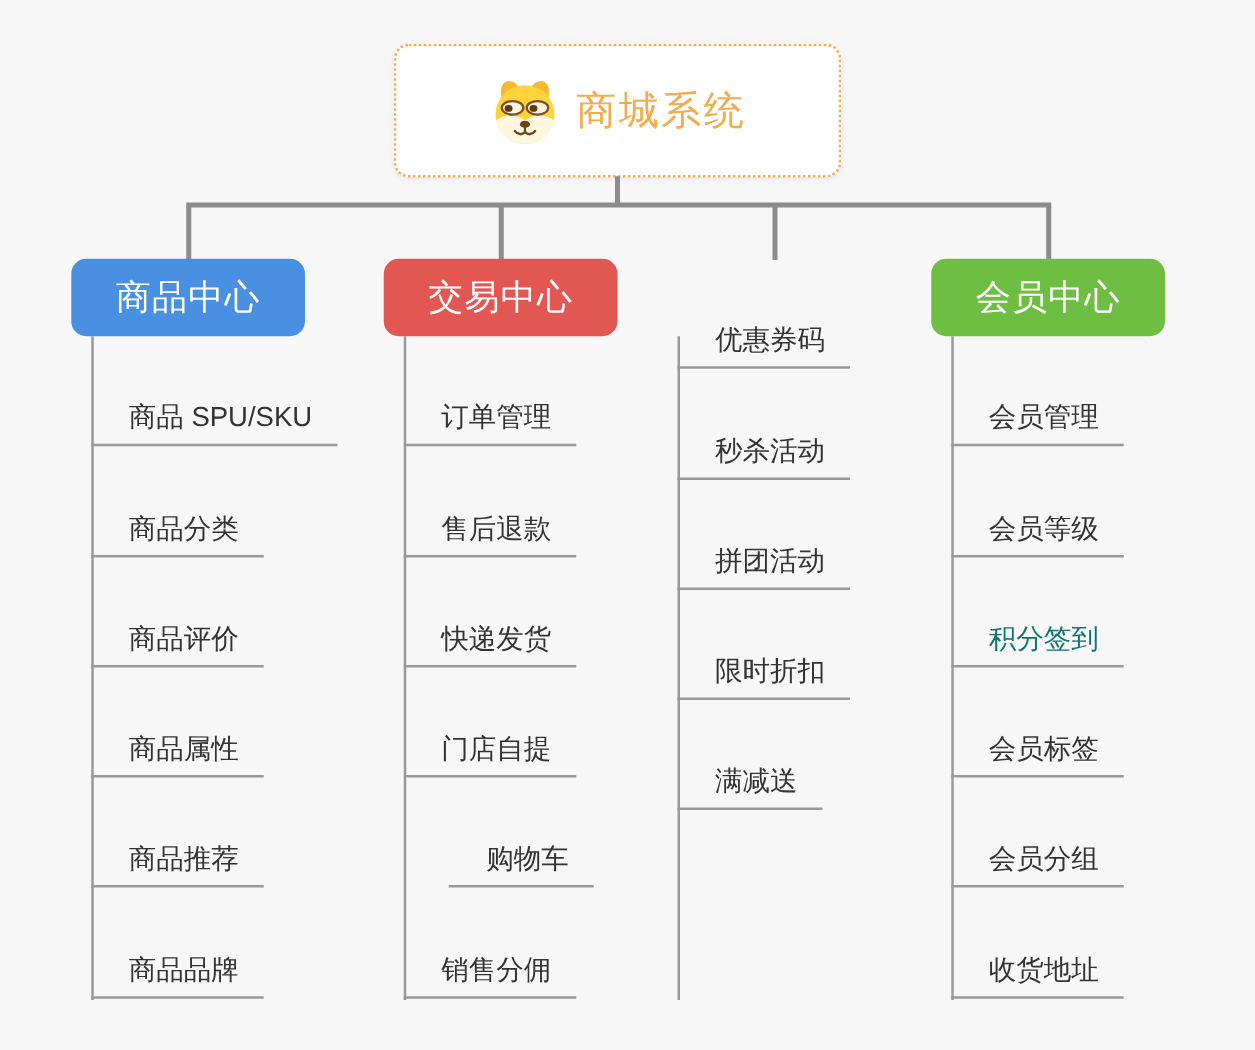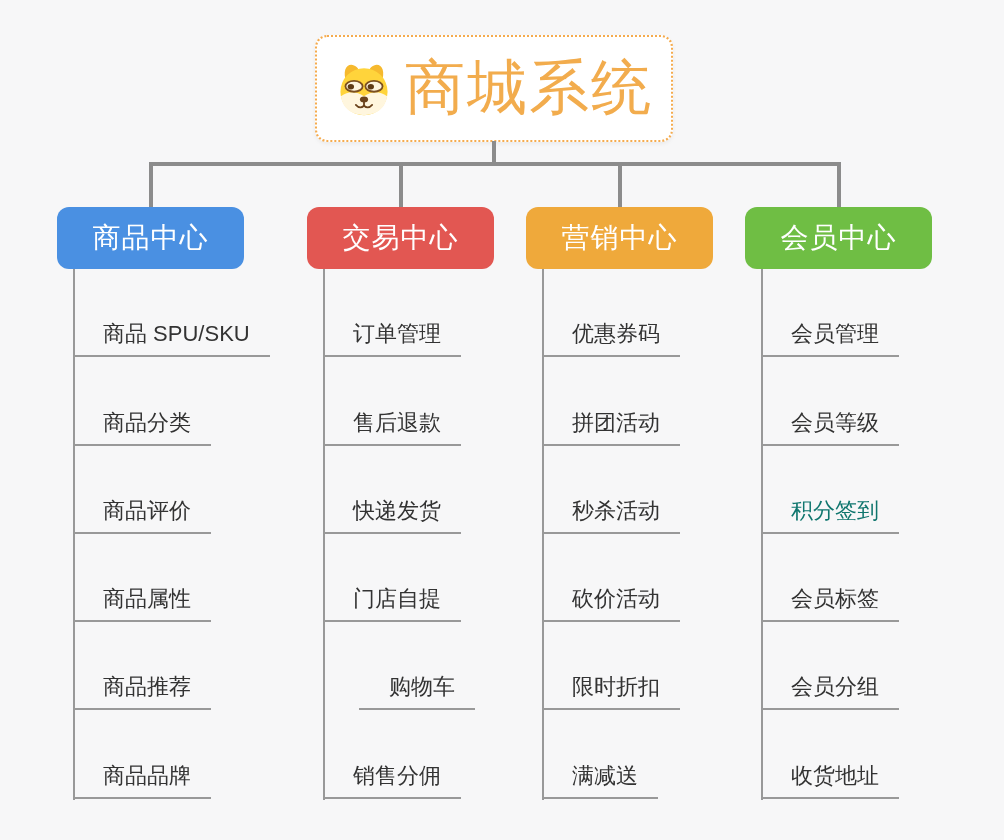--- a/index.html
+++ b/index.html
@@ -7,21 +7,21 @@
     position:relative;width:1004px;height:840px;background:#f7f7f8;
     font-family:"Liberation Sans","DejaVu Sans",sans-serif;overflow:hidden;
   }
   
   .root-node{
     position:absolute;left:315px;top:35px;width:358px;height:107px;
     box-sizing:border-box;background:#ffffff;border:2px dotted #F5AB4E;
     border-radius:12px;display:flex;align-items:center;justify-content:center;
     gap:12px;box-shadow:0 2px 4px rgba(0,0,0,0.05);
   }
-  .root-label{font-size:60px;color:#F2AC4D;letter-spacing:2px;white-space:nowrap;}
+  .root-label{font-size:32px;color:#F2AC4D;letter-spacing:2px;white-space:nowrap;}
   .dog-icon{flex:0 0 auto;display:block;}
   
   .stem{position:absolute;left:492px;top:141px;width:4px;height:23px;background:#8C8C8C;}
   .bus{position:absolute;left:149px;top:162px;width:692px;height:4px;background:#8C8C8C;}
   .drop{position:absolute;top:165px;width:4px;height:43px;background:#8C8C8C;}
   
   .column{position:absolute;top:207px;width:187px;}
   .branch-header{
     height:62px;border-radius:12px;color:#ffffff;font-size:28px;letter-spacing:1px;
     display:flex;align-items:center;justify-content:center;white-space:nowrap;
@@ -109,34 +109,30 @@
           </li>
           <li class="item-row">
             <span class="item" style="border-bottom-color: rgb(153, 153, 153); color: rgb(51, 51, 51); margin-left: 36px;">购物车</span>
           </li>
           <li class="item-row">
             <span class="item" style="border-bottom-color: rgb(153, 153, 153); color: rgb(51, 51, 51);">销售分佣</span>
           </li>
         </ul>
       </div>
       <div class="column" style="left: 526px; width: 187px;">
-        <div class="branch-header" style="background: rgb(239, 169, 59);">营销中心</div>
         <div class="vline" style="background: rgb(153, 153, 153);"></div>
         <ul class="items">
           <li class="item-row">
             <span class="item" style="border-bottom-color: rgb(153, 153, 153); color: rgb(51, 51, 51);">优惠券码</span>
           </li>
           <li class="item-row">
-            <span class="item" style="border-bottom-color: rgb(153, 153, 153); color: rgb(51, 51, 51);">拼团活动</span>
-          </li>
-          <li class="item-row">
             <span class="item" style="border-bottom-color: rgb(153, 153, 153); color: rgb(51, 51, 51);">秒杀活动</span>
           </li>
           <li class="item-row">
-            <span class="item" style="border-bottom-color: rgb(153, 153, 153); color: rgb(51, 51, 51);">砍价活动</span>
+            <span class="item" style="border-bottom-color: rgb(153, 153, 153); color: rgb(51, 51, 51);">拼团活动</span>
           </li>
           <li class="item-row">
             <span class="item" style="border-bottom-color: rgb(153, 153, 153); color: rgb(51, 51, 51);">限时折扣</span>
           </li>
           <li class="item-row">
             <span class="item" style="border-bottom-color: rgb(153, 153, 153); color: rgb(51, 51, 51);">满减送</span>
           </li>
         </ul>
       </div>
       <div class="column" style="left: 745px; width: 187px;">

